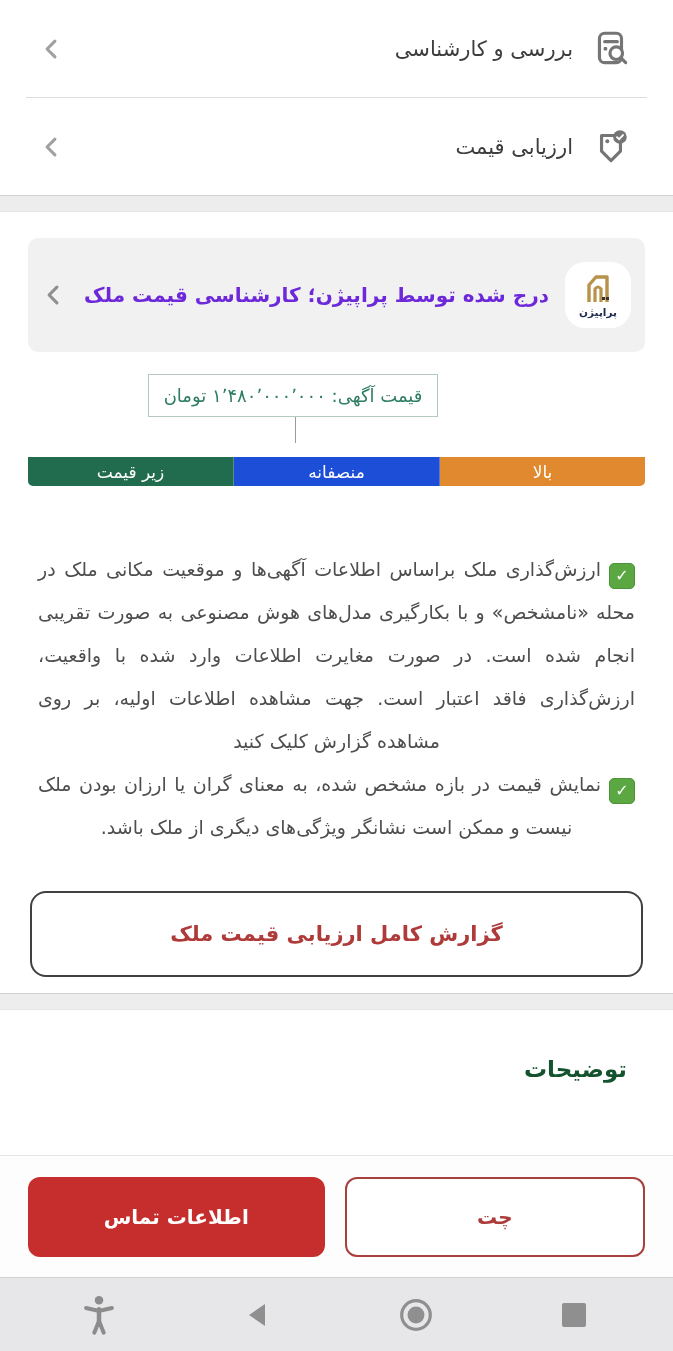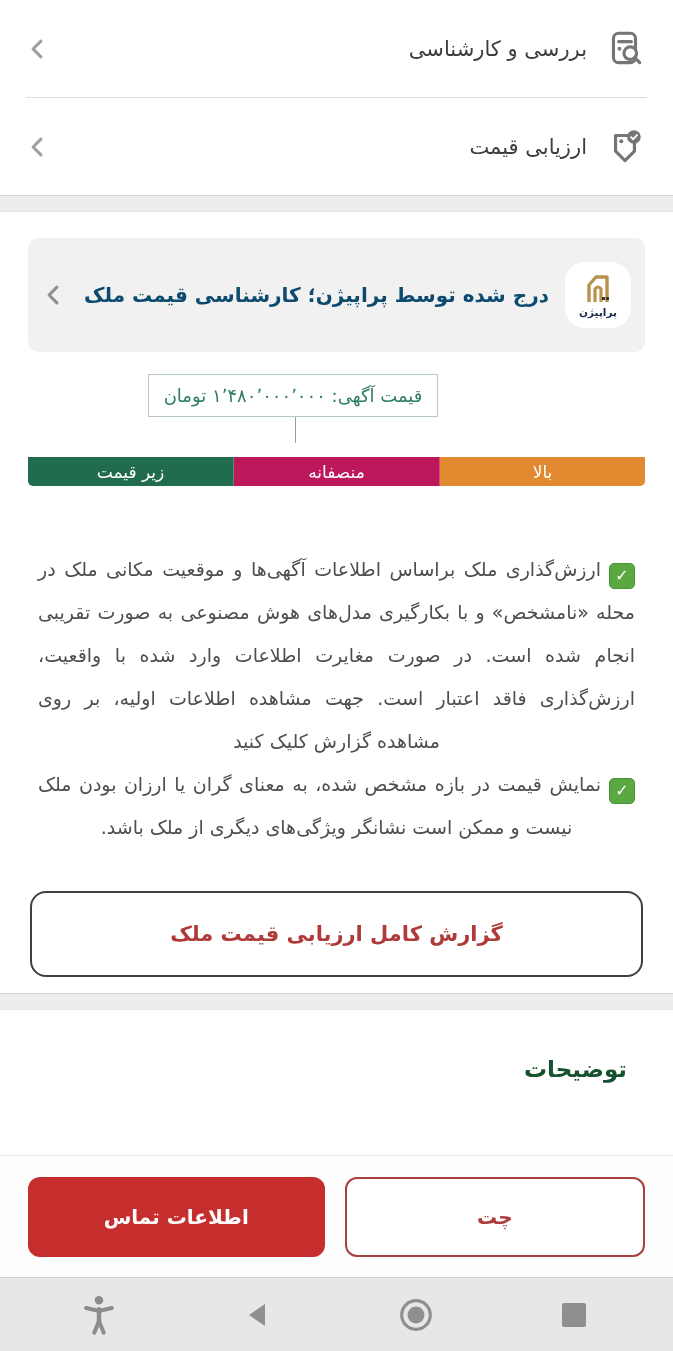--- a/index.html
+++ b/index.html
@@ -3,38 +3,38 @@
 <meta charset="utf-8">
 <style>
   * { margin:0; padding:0; box-sizing:border-box; }
   html,body { background:#ffffff; }
   body { font-family:"DejaVu Sans","Liberation Sans",sans-serif; }
   .screen{
     width:673px; height:1351px; position:relative; margin:0 auto;
     background:#ffffff; direction:rtl; overflow:hidden;
   }
   
-  .menu-row{ display:flex; align-items:center; height:97px; padding:0 26px; cursor:pointer; background:#fff;}
+  .menu-row{ display:flex; align-items:center; height:97px; padding:0 40px; cursor:pointer; background:#fff;}
   .menu-row .row-icon{ width:44px; height:44px; display:flex; align-items:center; justify-content:center; margin-left:16px;}
   .menu-row .row-label{ font-size:21px; color:#3d3d3d; flex:1; text-align:right;}
   .menu-row .chev{ width:22px; height:26px; }
   .thin-divider{ height:1px; background:#dcdcdc; margin:0 26px; }
   .section-band{ height:17px; background:#ededee; border-top:1px solid #d2d2d2; border-bottom:1px solid #e6e6e6; }
 
   
   .provider-card{
     margin:26px 28px 0; background:#f1f1f2; border-radius:10px;
     padding:16px 14px; display:flex; align-items:center; gap:12px; min-height:114px; cursor:pointer;
   }
   .provider-logo{
     width:66px; height:66px; background:#fff; border-radius:20px; flex:0 0 66px;
     display:flex; flex-direction:column; align-items:center; justify-content:center; gap:1px;
   }
   .provider-logo .logo-text{ font-size:10.5px; font-weight:bold; color:#1d2b50; }
-  .provider-title{ flex:1; font-size:20px; font-weight:bold; color:#0c4a6e; line-height:1.75; text-align:center; }
+  .provider-title{ flex:1; font-size:20px; font-weight:bold; color:#6d28d9; line-height:1.75; text-align:center; }
   .provider-card .chev{ width:22px; height:26px; margin-right:4px; }
 
   
   .price-area{ position:relative; height:136px; margin-top:22px; }
   .price-chip{
     position:absolute; top:0; left:148px; width:290px; height:43px;
     border:1px solid #b5c9bc; border-radius:0; background:#fff;
     color:#2f7d63; font-size:18px; display:flex; align-items:center; justify-content:center;
   }
   .pointer-line{ position:absolute; left:295px; top:43px; width:1px; height:26px; background:#9b9b9b; }
@@ -147,21 +147,21 @@
         <polyline points="11,4 5,10 11,16" stroke="#8f8f8f" stroke-width="2.4" stroke-linecap="round" stroke-linejoin="round"></polyline>
       </svg>
     </span>
   </div>
 
   <div class="price-area">
     <div class="price-chip">قیمت آگهی: ۱٬۴۸۰٬۰۰۰٬۰۰۰ تومان</div>
     <div class="pointer-line"></div>
     <div class="price-bar">
       <div class="bar-seg" style="background: rgb(224, 137, 47);">بالا</div>
-      <div class="bar-seg" style="background: #be185d;">منصفانه</div>
+      <div class="bar-seg" style="background: #1d4ed8;">منصفانه</div>
       <div class="bar-seg" style="background: rgb(33, 108, 79);">زیر قیمت</div>
     </div>
   </div>
 
   <div class="notes">
     <p><span class="check-badge">✓</span><span>ارزش‌گذاری ملک براساس اطلاعات آگهی‌ها و موقعیت مکانی ملک در محله «نامشخص» و با بکارگیری مدل‌های هوش مصنوعی به صورت تقریبی انجام شده است. در صورت مغایرت اطلاعات وارد شده با واقعیت، ارزش‌گذاری فاقد اعتبار است. جهت مشاهده اطلاعات اولیه، بر روی مشاهده گزارش کلیک کنید</span></p>
     <p><span class="check-badge">✓</span><span>نمایش قیمت در بازه مشخص شده، به معنای گران یا ارزان بودن ملک نیست و ممکن است نشانگر ویژگی‌های دیگری از ملک باشد.</span></p>
   </div>
 
   <button class="report-btn">گزارش کامل ارزیابی قیمت ملک</button>

